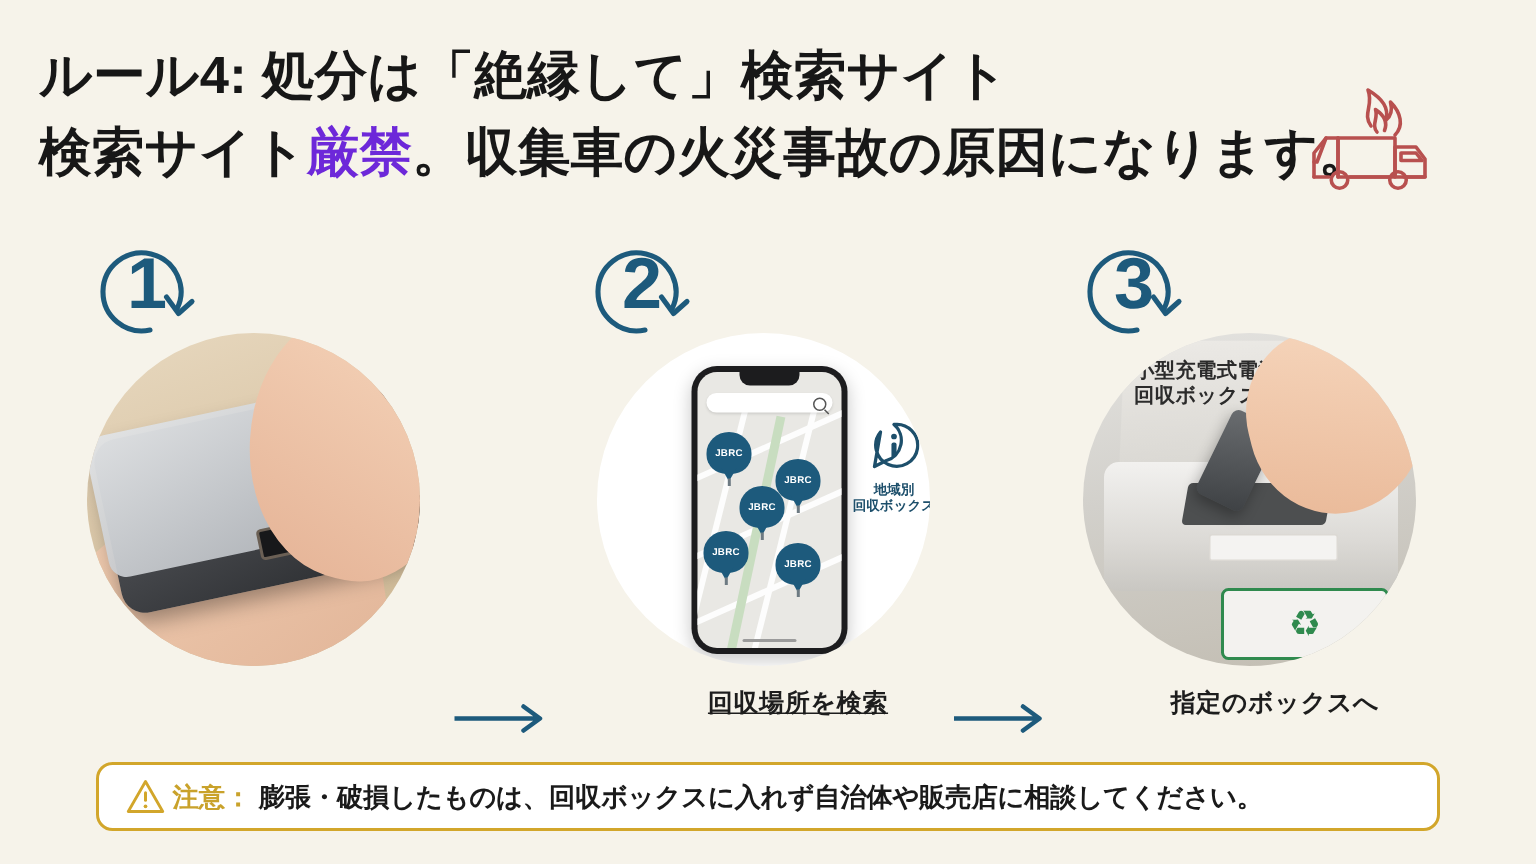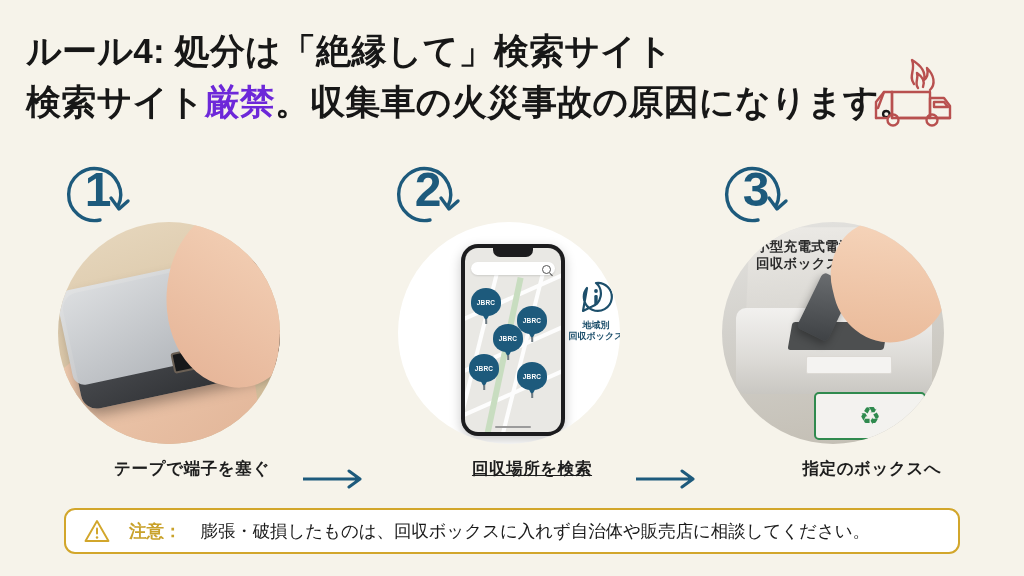--- a/index.html
+++ b/index.html
@@ -311,21 +311,21 @@
   .caption {
     position: absolute;
     top: 298px; left: 0; width: 300px;
     text-align: center;
     font-size: 16.5px;
     font-weight: bold;
     color: #1d1d1d;
     letter-spacing: .6px;
   }
   .step-2 .caption { left: 10px; text-decoration: underline; }
-  .step-3 .caption { left: 22px; }
+  .step-3 .caption { left: 0; }
 
   
   .flow-arrow {
     position: absolute;
     top: 308px;
     width: 66px; height: 22px;
   }
   .flow-1 { left: 303px; }
   .flow-2 { left: 636px; }
 
@@ -339,26 +339,26 @@
     border-radius: 11px;
     display: flex;
     align-items: center;
     padding: 0 18px;
     box-sizing: border-box;
   }
   .warn-icon { width: 26px; height: 24px; flex: none; }
   .warn-label {
     font-size: 17.5px; font-weight: bold;
     color: #c9a22b;
-    margin-left: 19px; white-space: nowrap;
+    margin-left: 5px; white-space: nowrap;
   }
   .warn-text {
-    font-size: 17.5px; font-weight: normal;
+    font-size: 17.5px; font-weight: bold;
     color: #1a1a1a;
-    margin-left: 19px; white-space: nowrap;
+    margin-left: 5px; white-space: nowrap;
     letter-spacing: -0.1px;
   }
 </style>
 </head>
 <body>
 
 <div class="header">
   <div class="headline">ルール4: 処分は「絶縁して」検索サイト</div>
   <div class="headline headline-2">
     <span>検索サイト</span><span class="hl-danger">厳禁</span><span>。収集車の火災事故の原因になります。</span>
@@ -399,21 +399,20 @@
       <div class="ph1-hand-b"></div>
       <div class="ph1-bank">
         <div class="ph1-tape"></div>
         <div class="ph1-port ph1-p1"></div>
         <div class="ph1-port ph1-p2"></div>
         <div class="ph1-port ph1-p3"></div>
       </div>
       <div class="ph1-hand-t"></div>
     </div>
 
-    <div class="caption">テープで端子を塞ぐ</div>
   </div>
 
   <div class="step step-2">
     <div class="step-head">
       <div class="step-num-wrap">
         <svg width="92" height="70" viewBox="0 0 92 70">
           <path d="M62 46 A26 26 0 1 0 44 60" fill="none" stroke="#1d5a7c" stroke-width="3.4" stroke-linecap="round"></path>
           <path d="M55 38 L63 49 L72 41" fill="none" stroke="#1d5a7c" stroke-width="3.4" stroke-linecap="round" stroke-linejoin="round"></path>
         </svg>
         <div class="step-num">2</div>

